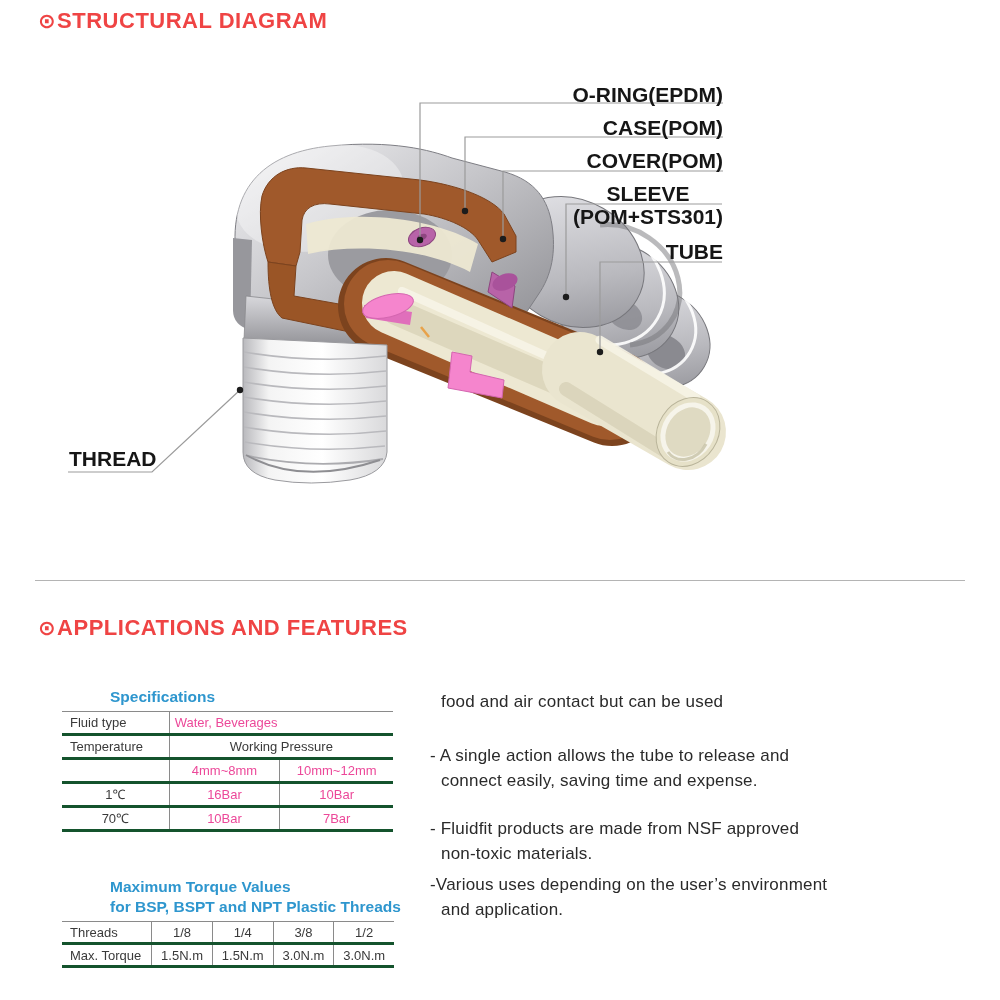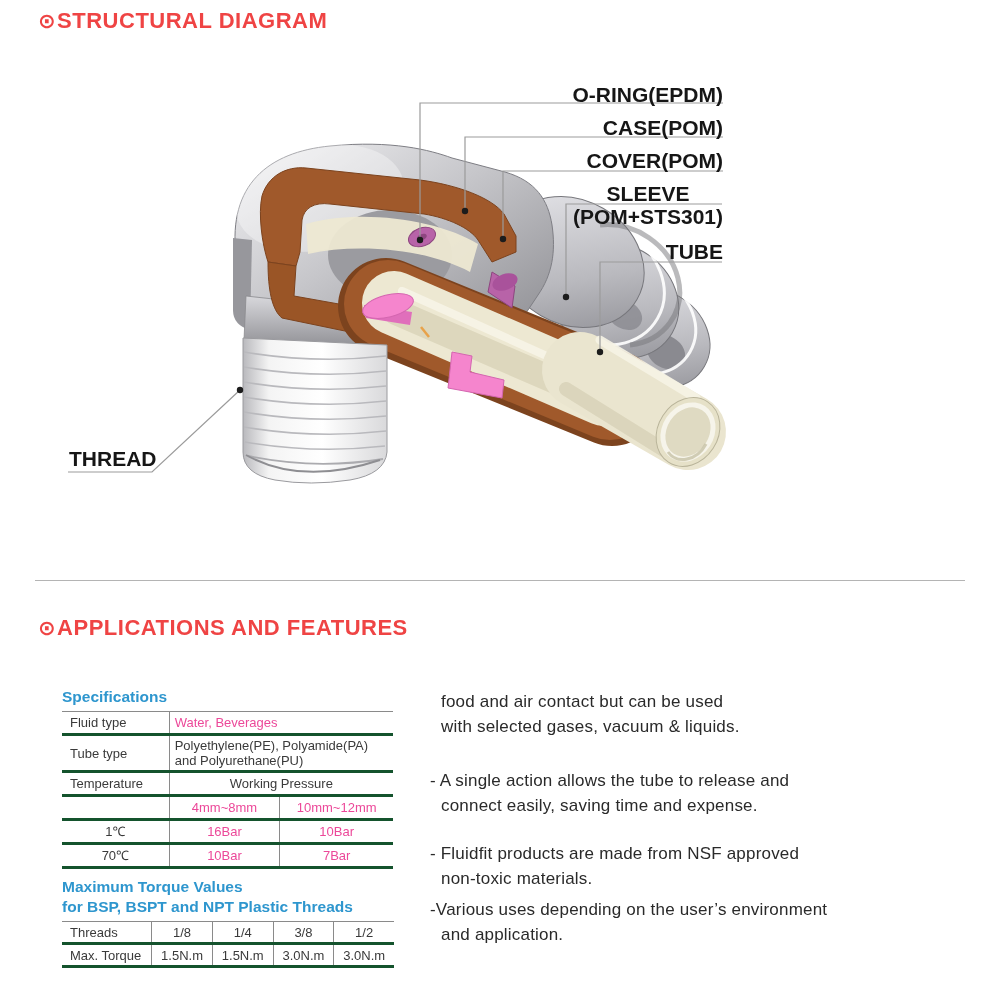--- a/index.html
+++ b/index.html
@@ -16,21 +16,21 @@
   
   .dlabel {
     position:absolute; font-weight:bold; font-size:21px; color:#161616;
     white-space:nowrap; line-height:23px;
   }
   .dlabel.right { right:277px; text-align:right; }
   .dlabel.center2 { right:277px; text-align:center; }
   .divider { position:absolute; left:35px; top:580px; width:930px; height:1px; background:#B4B4B4; }
 
   
-  .blk-title { font-weight:bold; font-size:15.5px; color:#2E96CE; line-height:20px; }
+  .blk-title { font-weight:bold; font-size:15.5px; color:#2E96CE; line-height:20px;margin-left:48px; }
   .spec-block { position:absolute; left:62px; top:687px; width:340px; }
   .torque-block { position:absolute; left:62px; top:877px; width:340px; }
   table { border-collapse:collapse; margin-top:4px; }
   .dtable { width:331px; border-top:1px solid #8A8A8A; }
   .dtable td {
     font-size:13px; color:#3A3A3A; border-bottom:3px solid #14532d;
     padding:2px 5px; line-height:15px; vertical-align:middle;
   }
   .dtable td + td, .dtable td.vline { border-left:1px solid #8A8A8A; }
   .dtable td.lbl { padding-left:8px; }
@@ -201,24 +201,20 @@
 
   <div class="spec-block">
     <div class="blk-title">Specifications</div>
     <table class="dtable spec-t">
       <tbody>
           <tr>
         <td class="lbl col1">Fluid type</td>
         <td class="blue" colspan="2">Water, Beverages</td>
       </tr>
       <tr>
-        <td class="lbl col1">Tube type</td>
-        <td colspan="2">Polyethylene(PE), Polyamide(PA) and Polyurethane(PU)</td>
-      </tr>
-      <tr>
         <td class="lbl col1">Temperature</td>
         <td class="center" colspan="2">Working Pressure</td>
       </tr>
       <tr>
         <td class="col1"></td>
         <td class="blue center col2">4mm~8mm</td>
         <td class="blue center col3">10mm~12mm</td>
       </tr>
       <tr>
         <td class="center col1">1℃</td>
@@ -253,21 +249,20 @@
         <td class="c">3.0N.m</td>
         <td class="c">3.0N.m</td>
       </tr>
     </tbody>
       </table>
   </div>
 
   <div class="features">
     <div class="feature f1">
       <div class="fline cont">food and air contact but can be used</div>
-      <div class="fline cont">with selected gases, vacuum &amp; liquids.</div>
     </div>
     <div class="feature f2">
       <div class="fline">- A single action allows the tube to release and</div>
       <div class="fline cont">connect easily, saving time and expense.</div>
     </div>
     <div class="feature f3">
       <div class="fline">- Fluidfit products are made from NSF approved</div>
       <div class="fline cont">non-toxic materials.</div>
     </div>
     <div class="feature f4">

